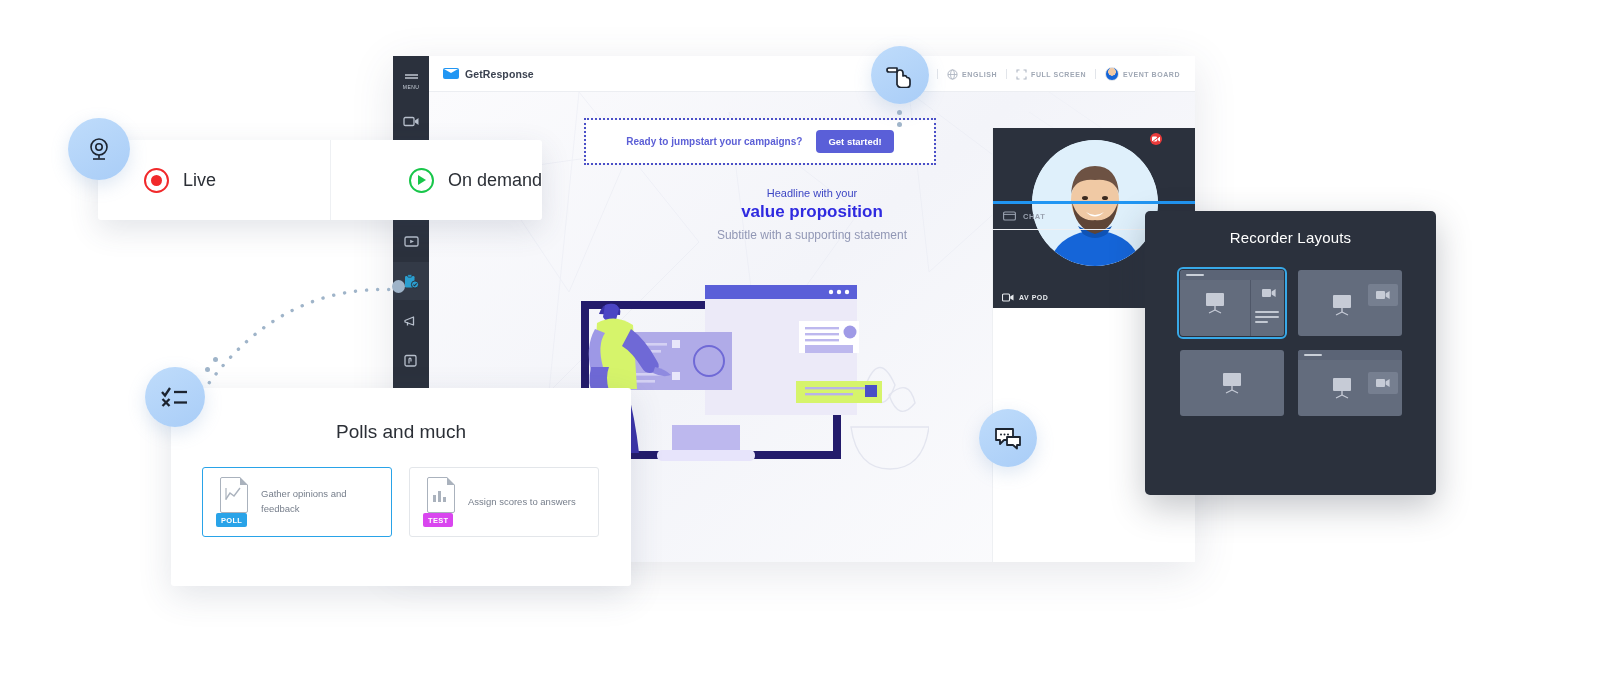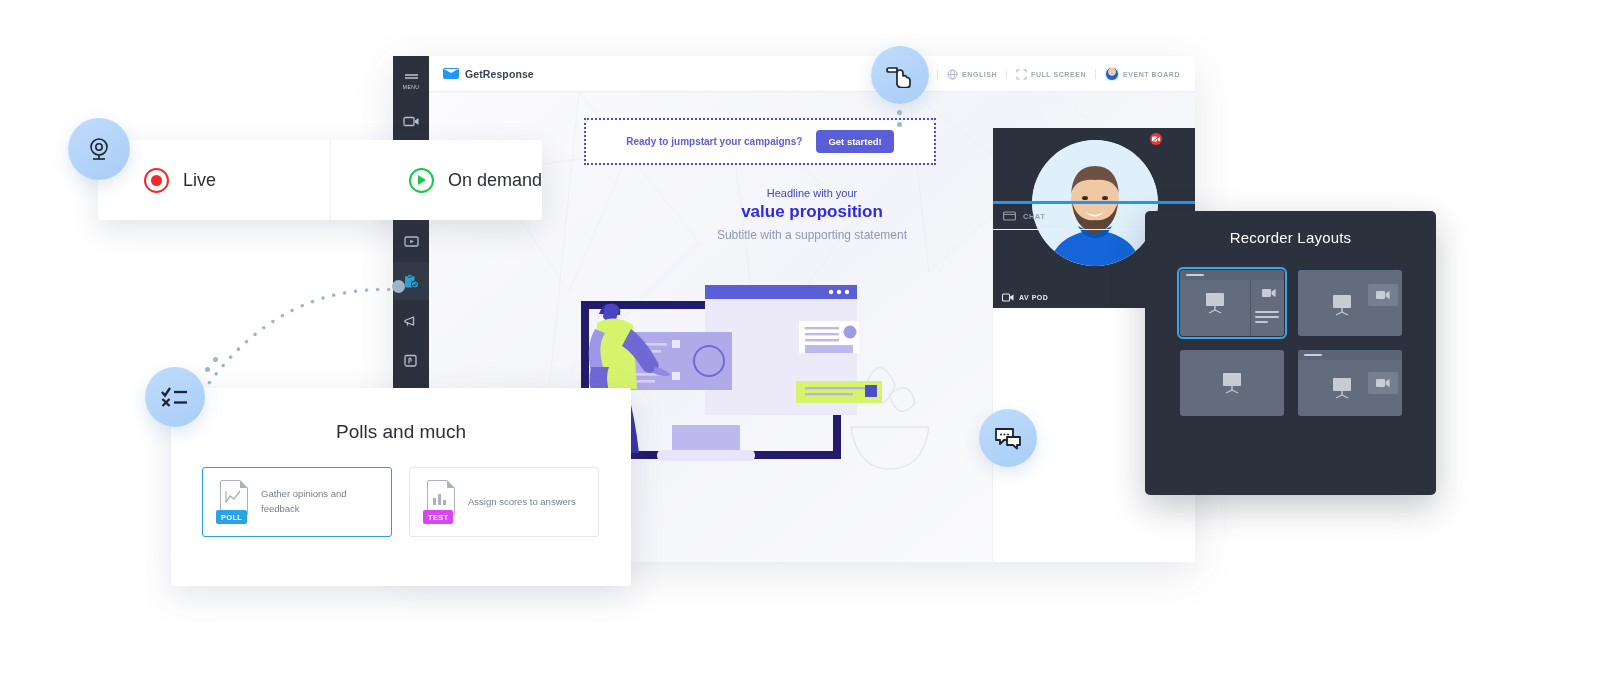--- a/index.html
+++ b/index.html
@@ -165,21 +165,21 @@
     position:absolute; left:171px; top:388px; width:460px; height:198px;
     background:#fff; border-radius:3px; box-shadow:0 10px 34px rgba(60,70,100,.14);
   }
   .polls-title { text-align:center; font-size:19px; color:#2b2f36; padding-top:33px; }
   .polls-row { display:flex; gap:17px; padding:24px 28px 0 31px; }
   .poll-card {
     width:190px; height:70px; border:1px solid #e3e6ea; border-radius:3px;
     display:flex; align-items:center; gap:11px; padding:0 13px; cursor:pointer;
   }
   .poll-card.selected { border:1px solid #29a3e8; }
-  .poll-doc { position:relative; width:34px; height:44px; flex:none; }
+  .poll-doc { position:relative; width:34px; height:50px; flex:none; }
   .poll-doc .sheet {
     position:absolute; left:4px; top:0; width:28px; height:36px;
     border:1.4px solid #aab2bd; border-radius:2px; background:#fff;
   }
   .poll-doc .sheet:before{
     content:""; position:absolute; right:-1px; top:-1px;
     border-width:0 8px 8px 0; border-style:solid; border-color:#fff #fff #aab2bd #aab2bd;
   }
   .doc-badge {
     position:absolute; left:0; bottom:0; font-size:7.5px; font-weight:700; color:#fff;

